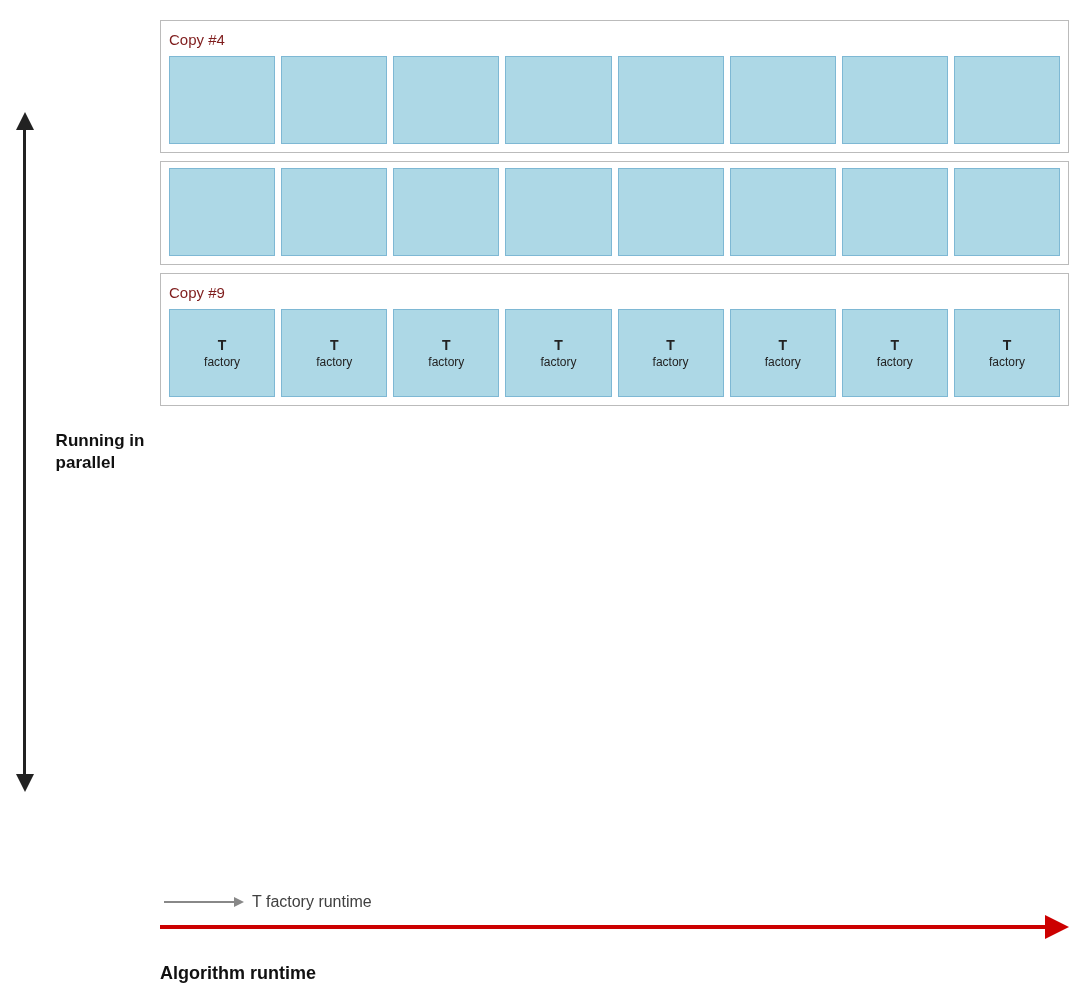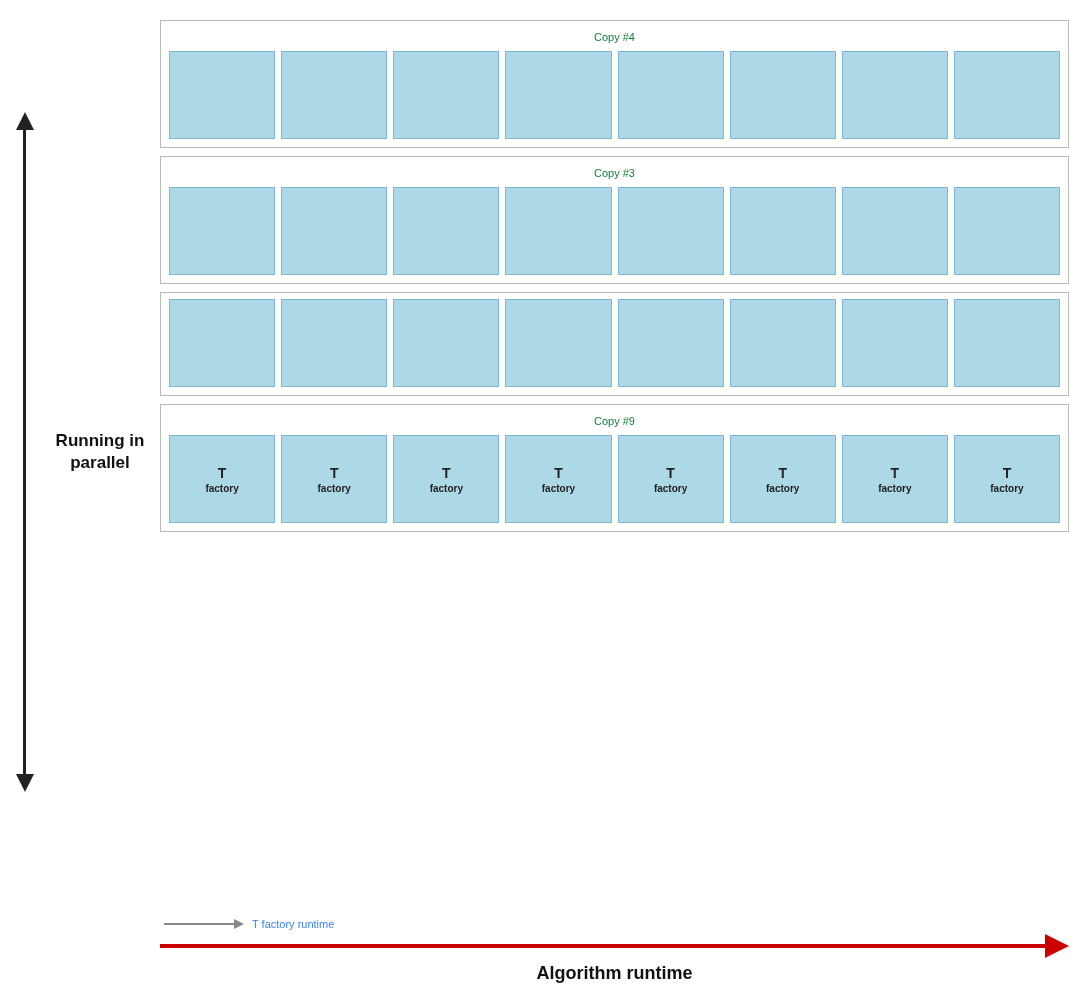--- a/index.html
+++ b/index.html
@@ -58,21 +58,20 @@
       width: 0;
       height: 0;
       border-left: 9px solid transparent;
       border-right: 9px solid transparent;
       border-top: 18px solid #222;
     }
 
     .parallel-label {
       font-weight: bold;
       font-size: 17px;
-      text-align: center;
       line-height: 1.3;
       margin-left: 10px;
       color: #111;
     }
 
     .axis-and-label {
       display: flex;
       flex-direction: row;
       align-items: center;
       gap: 12px;
@@ -95,23 +94,23 @@
     }
 
     .copy-group {
       border: 1.5px solid #bbb;
       background: #fff;
       margin-bottom: 8px;
       padding: 6px 8px 8px 8px;
     }
 
     .copy-title {
-      text-align: center;
-      font-size: 11px;
-      color: #15803d;
+      text-align: left;
+      font-size: 15px;
+      color: #7f1d1d;
       margin-bottom: 6px;
       padding: 4px 0 2px 0;
     }
 
     .factory-row {
       display: flex;
       flex-direction: row;
       gap: 6px;
     }
 
@@ -133,22 +132,22 @@
     .factory-box.labeled {
       font-size: 13px;
     }
 
     .factory-box .t-label {
       font-weight: bold;
       font-size: 14px;
     }
 
     .factory-box .f-label {
-      font-weight: bold;
-      font-size: 10px;
+      font-weight: normal;
+      font-size: 12px;
     }
 
     
     .bottom-area {
       padding-left: 0;
       padding-bottom: 10px;
     }
 
     .t-runtime-row {
       display: flex;
@@ -173,22 +172,22 @@
 
     .t-arrowhead {
       width: 0;
       height: 0;
       border-top: 5px solid transparent;
       border-bottom: 5px solid transparent;
       border-left: 10px solid #888;
     }
 
     .t-runtime-label {
-      font-size: 11px;
-      color: #3b82f6;
+      font-size: 16px;
+      color: #404040;
     }
 
     .algo-runtime-row {
       display: flex;
       align-items: center;
       gap: 0;
     }
 
     .algo-arrow-line {
       flex: 1;
@@ -198,25 +197,25 @@
 
     .algo-arrowhead {
       width: 0;
       height: 0;
       border-top: 12px solid transparent;
       border-bottom: 12px solid transparent;
       border-left: 24px solid #c00;
     }
 
     .algo-label-row {
-      text-align: center;
+      text-align: left;
       font-size: 18px;
       font-weight: bold;
       color: #111;
-      margin-top: 5px;
+      margin-top: 24px;
     }
   </style>
 </head>
 <body>
 
 <div class="diagram-container">
 
   <div class="left-axis">
     <div class="axis-and-label">
       <div class="vertical-arrow">
@@ -238,33 +237,20 @@
           <div class="factory-box"></div>
           <div class="factory-box"></div>
           <div class="factory-box"></div>
           <div class="factory-box"></div>
           <div class="factory-box"></div>
           <div class="factory-box"></div>
           <div class="factory-box"></div>
         </div>
       </div>
 
-      <div class="copy-group">
-        <div class="copy-title">Copy #3</div>
-        <div class="factory-row">
-          <div class="factory-box"></div>
-          <div class="factory-box"></div>
-          <div class="factory-box"></div>
-          <div class="factory-box"></div>
-          <div class="factory-box"></div>
-          <div class="factory-box"></div>
-          <div class="factory-box"></div>
-          <div class="factory-box"></div>
-        </div>
-      </div>
 
       <div class="copy-group">
         <div class="factory-row">
           <div class="factory-box"></div>
           <div class="factory-box"></div>
           <div class="factory-box"></div>
           <div class="factory-box"></div>
           <div class="factory-box"></div>
           <div class="factory-box"></div>
           <div class="factory-box"></div>

